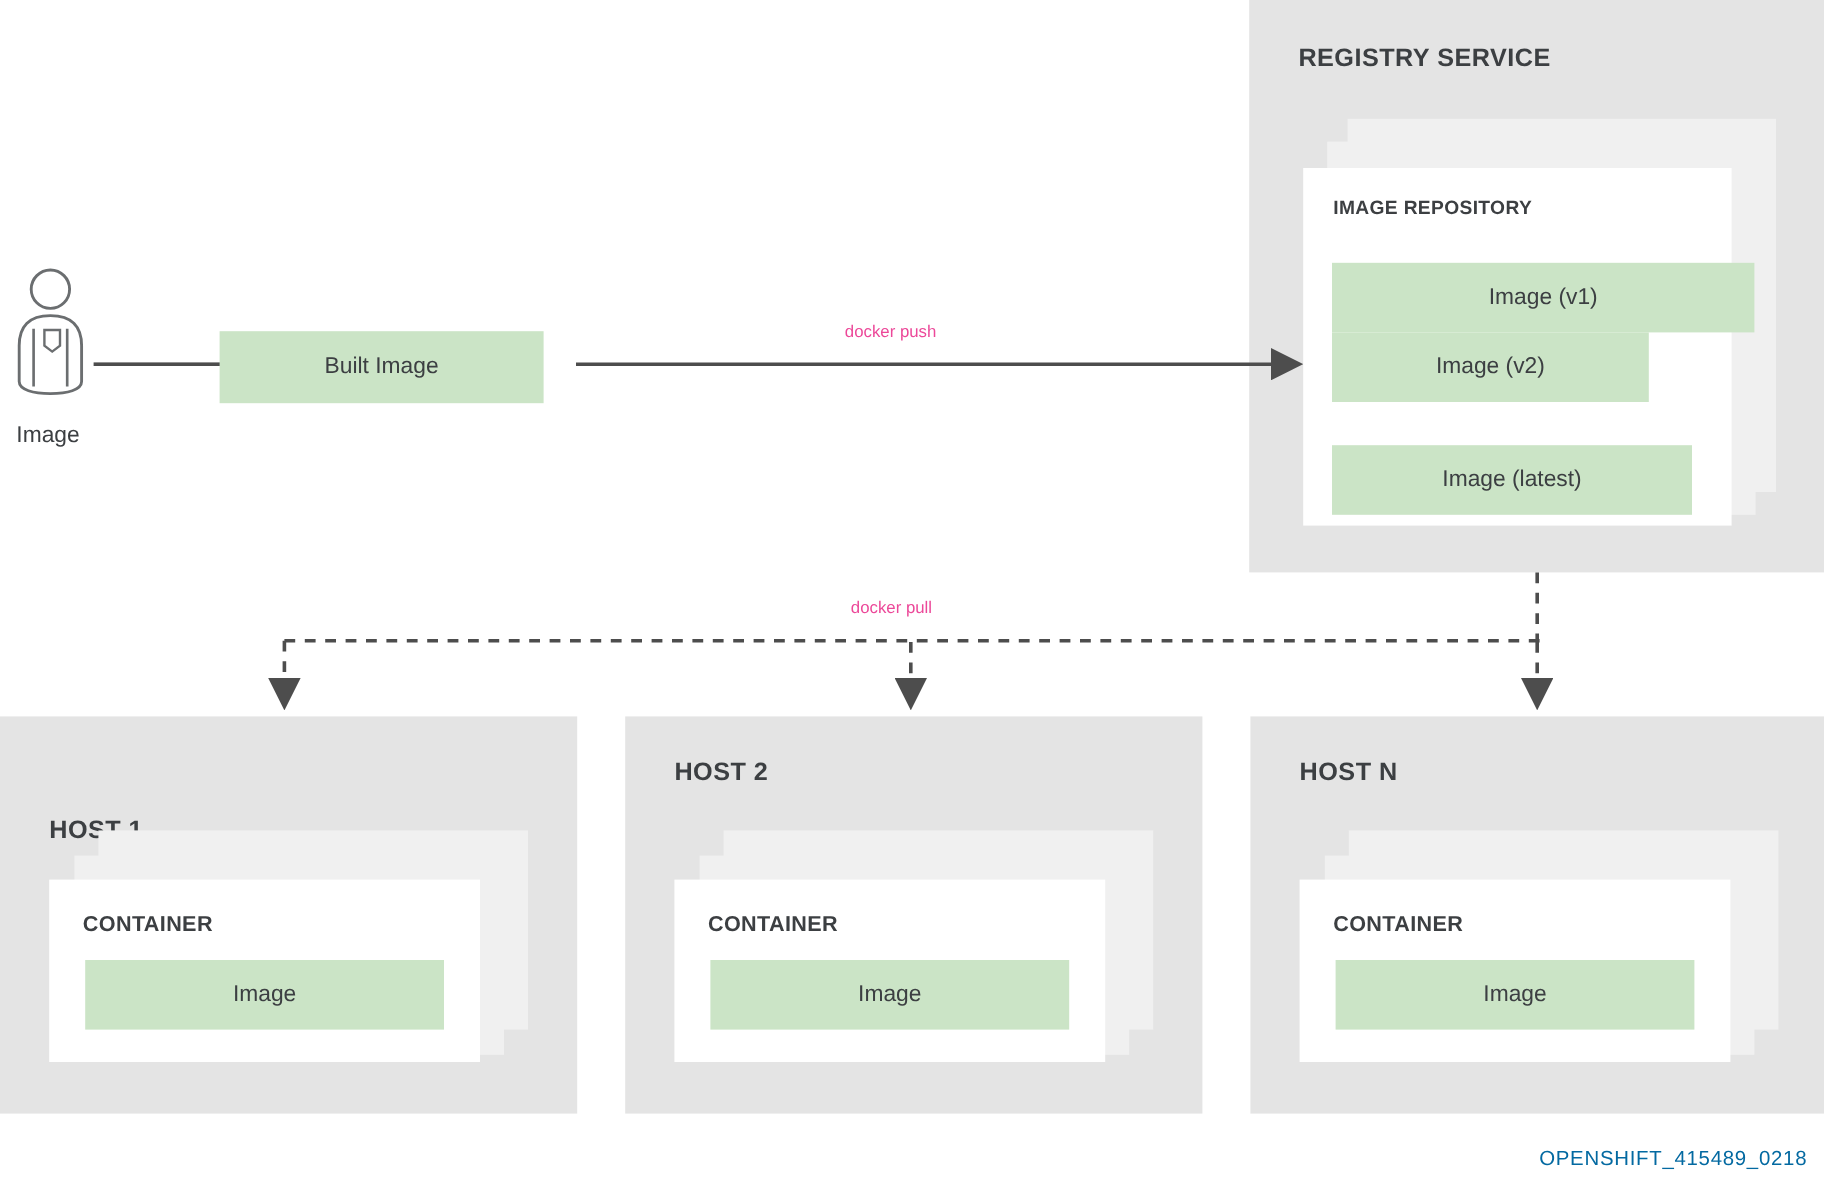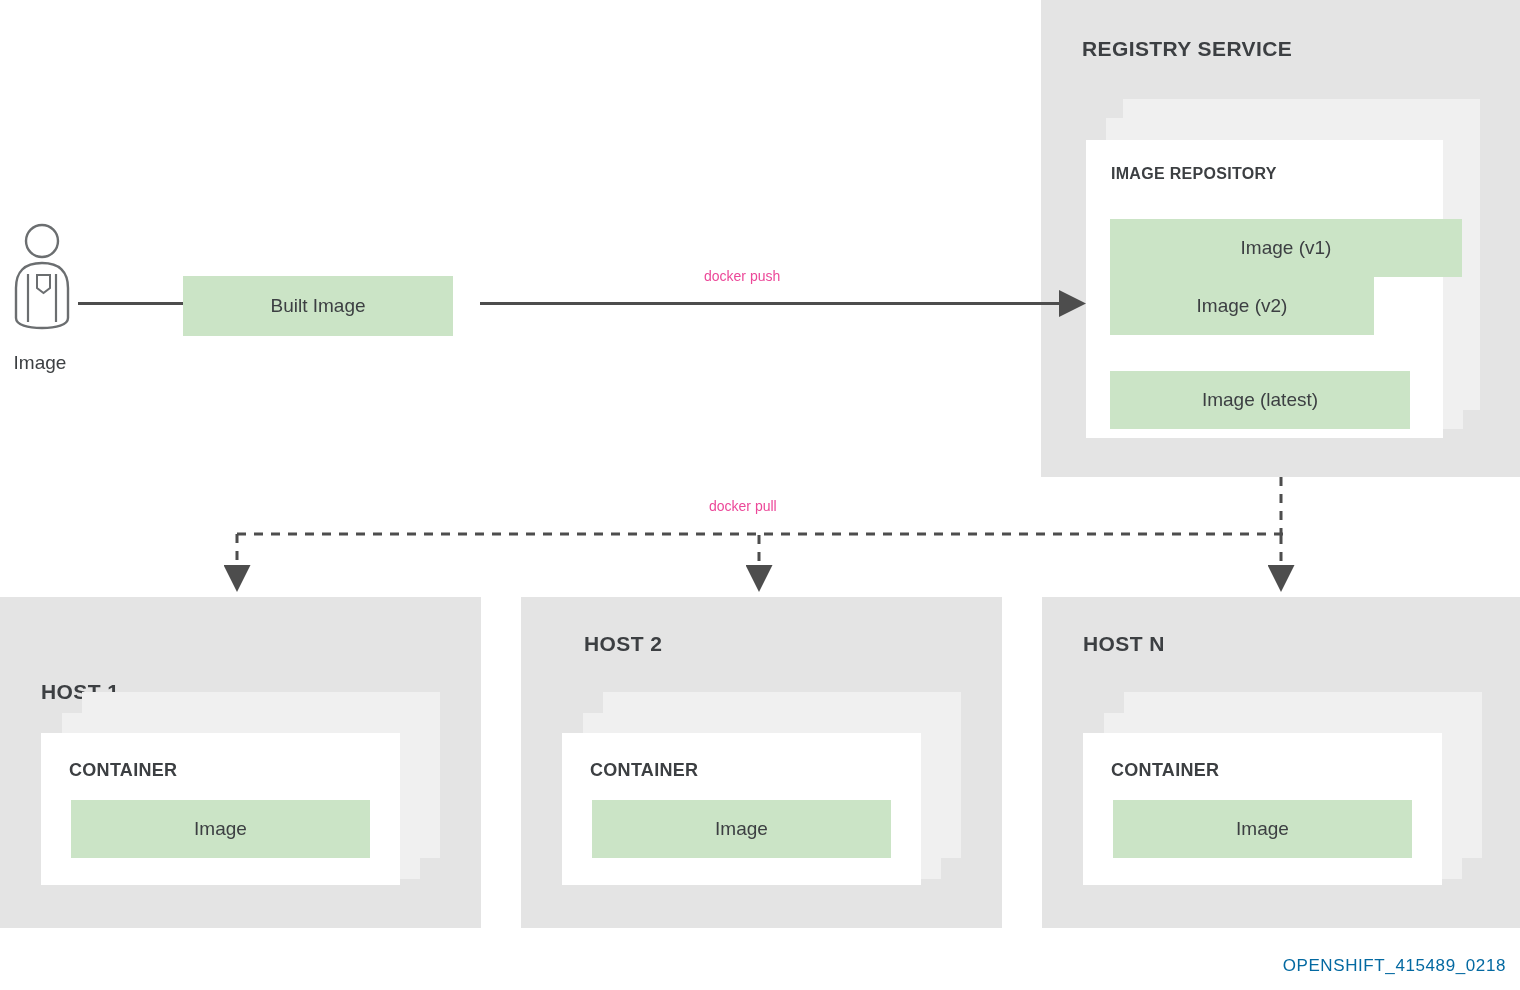--- a/index.html
+++ b/index.html
@@ -154,21 +154,21 @@
   <div class="panel-title" style="left:41px; top:632px; font-size:21px;margin-top:48px;">HOST 1</div>
   <div class="stack-card" style="left:82px; top:692px; width:358px; height:166px;"></div>
   <div class="stack-card" style="left:62px; top:713px; width:358px; height:166px;"></div>
   <div class="stack-card front" style="left:41px; top:733px; width:359px; height:152px;"></div>
   <div class="card-label" style="left:69px; top:760px; font-size:18px;">CONTAINER</div>
   <div class="chip" style="left:71px; top:800px; width:299px; height:58px;">
     <span>Image</span>
   </div>
 
   <div class="panel-gray" style="left:521px; top:597px; width:481px; height:331px;"></div>
-  <div class="panel-title" style="left:584px; top:632px; font-size:21px;">HOST 2</div>
+  <div class="panel-title" style="left:562px; top:632px; font-size:21px;">HOST 2</div>
   <div class="stack-card" style="left:603px; top:692px; width:358px; height:166px;"></div>
   <div class="stack-card" style="left:583px; top:713px; width:358px; height:166px;"></div>
   <div class="stack-card front" style="left:562px; top:733px; width:359px; height:152px;"></div>
   <div class="card-label" style="left:590px; top:760px; font-size:18px;">CONTAINER</div>
   <div class="chip" style="left:592px; top:800px; width:299px; height:58px;">
     <span>Image</span>
   </div>
 
   <div class="panel-gray" style="left:1042px; top:597px; width:478px; height:331px;"></div>
   <div class="panel-title" style="left:1083px; top:632px; font-size:21px;">HOST N</div>

